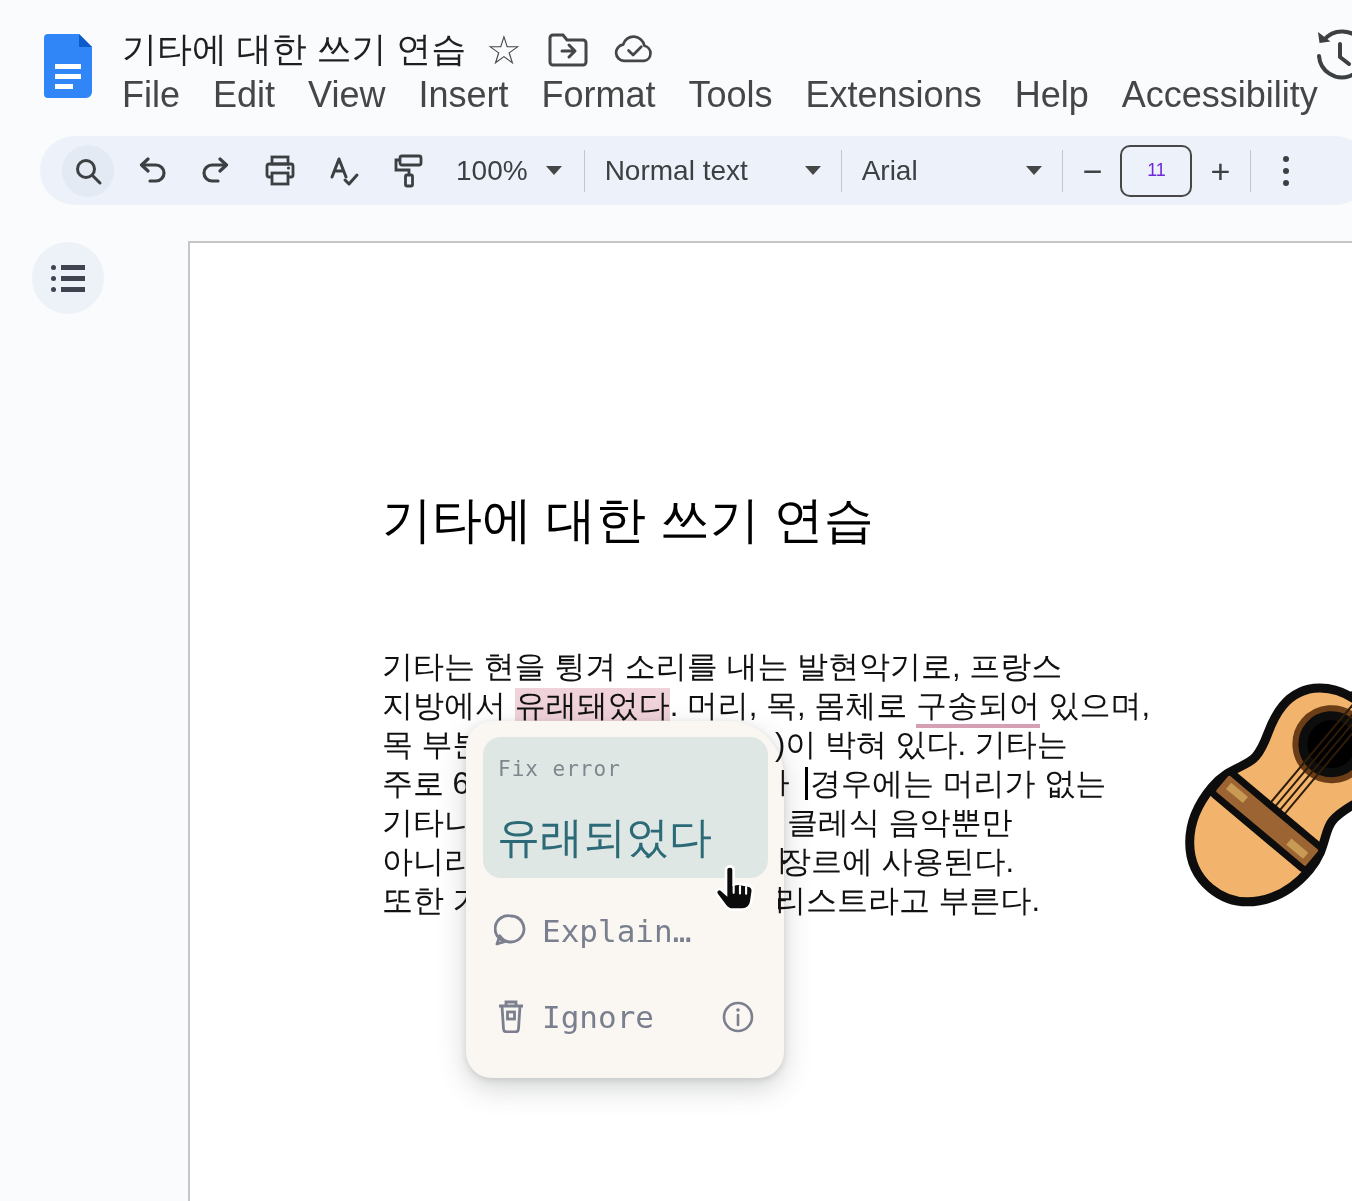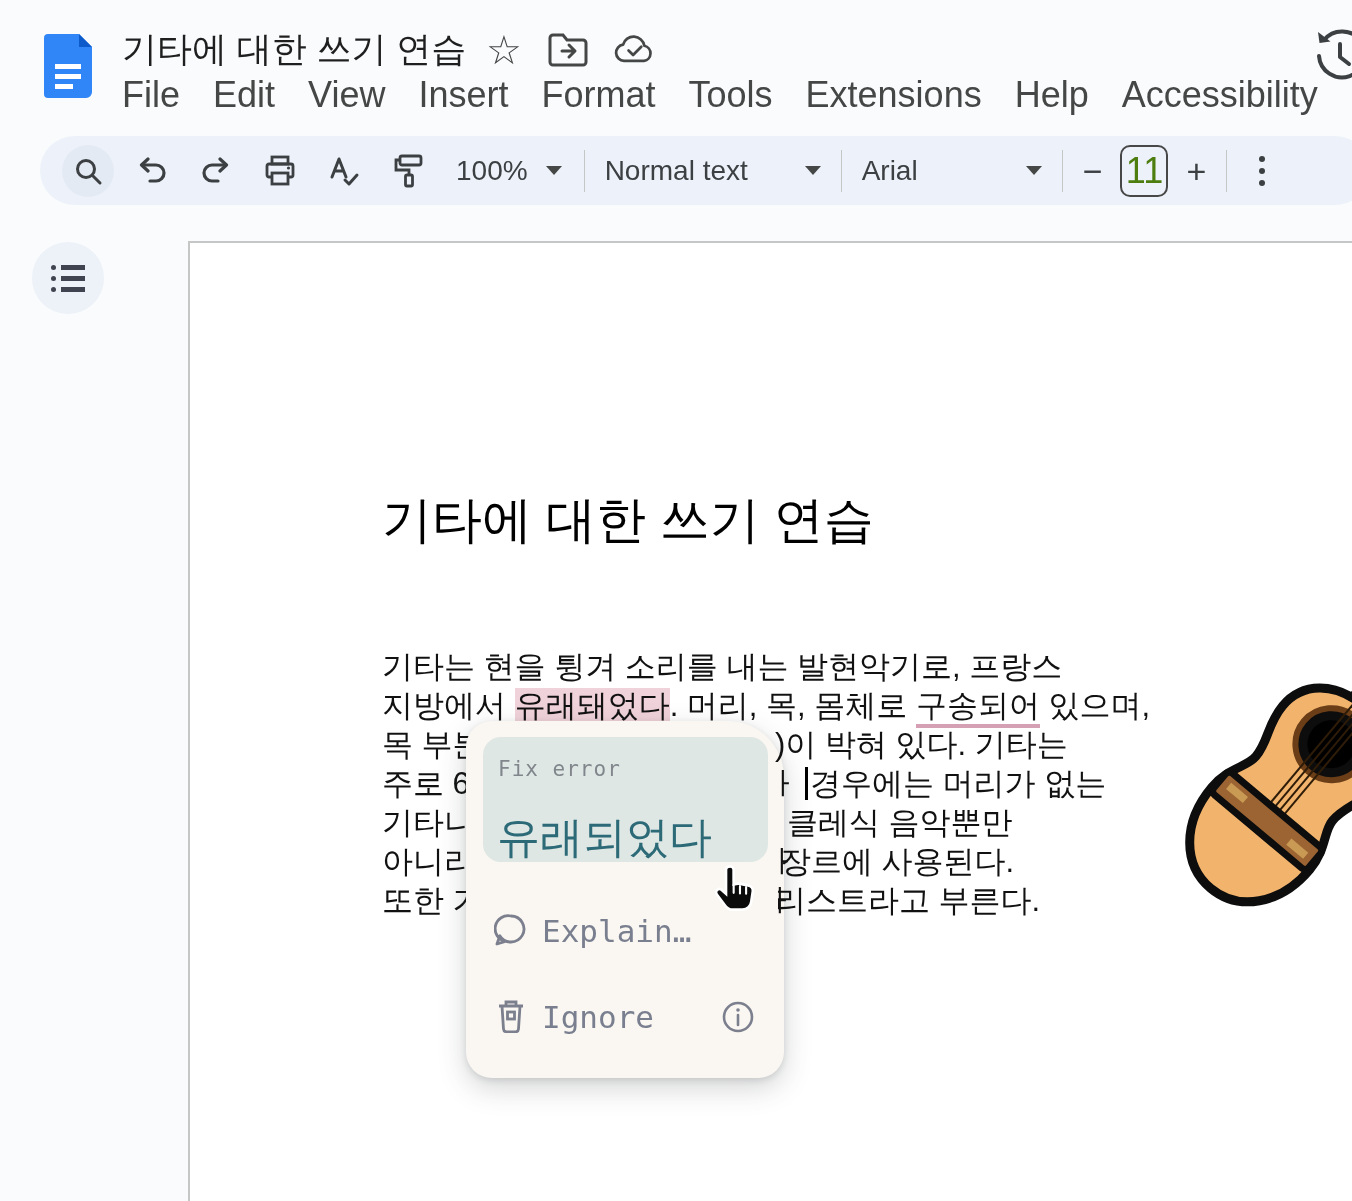--- a/index.html
+++ b/index.html
@@ -24,22 +24,22 @@
             border-radius:26px; color:#3c4043; flex:none; margin-right:12px; }
   .tb-btn.search-hl { background:#e4eaf4; }
   .tb-sep { width:1px; height:42px; background:#c4c7c5; margin:0 14px; flex:none; }
   .tb-text { font-size:28px; color:#3c4043; white-space:nowrap; }
   .dd-arrow { width:0; height:0; border-left:8px solid transparent; border-right:8px solid transparent;
               border-top:9px solid #444746; margin-left:18px; }
   .zoom-group { display:flex; align-items:center; margin:0 8px 0 10px; }
   .style-group { display:flex; align-items:center; justify-content:space-between; width:216px; margin:0 6px;text-align:right; }
   .font-group { display:flex; align-items:center; justify-content:space-between; width:180px; margin:0 6px; }
   .fs-group { display:flex; align-items:center; gap:18px; margin:0 6px; }
-  .fs-box { width:48px; height:52px; border:2px solid #474747; border-radius:10px; display:flex;
-            align-items:center; justify-content:center; font-size:36px; color:#4d7c0f; }
+  .fs-box { width:72px; height:52px; border:2px solid #474747; border-radius:10px; display:flex;
+            align-items:center; justify-content:center; font-size:18px; color:#6d28d9; }
   .pm { font-size:34px; color:#3c4043; line-height:34px; }
   .kebab { display:flex; flex-direction:column; gap:6px; padding:0 18px; }
   .kebab i { width:6px; height:6px; border-radius:50%; background:#3c4043; }
 
   
   .outline-btn { position:absolute; left:32px; top:242px; width:72px; height:72px; border-radius:50%;
                  background:#edf1f8; display:flex; flex-direction:column; justify-content:center;
                  align-items:center; gap:6px; }
   .outline-row { display:flex; align-items:center; gap:5px; }
   .outline-row i { width:5px; height:5px; background:#3f4450; border-radius:50%; }
@@ -52,21 +52,21 @@
   .bline { position:absolute; left:192px; height:39px; font-size:31px; color:#111; white-space:nowrap; line-height:39px; }
   .err-hl { background:#f0d2da; border-bottom:4px solid #c2849b; padding-bottom:1px; }
   .err-ul { border-bottom:4px solid #d5a0b3; padding-bottom:1px; }
   .rfrag { position:absolute; top:0; line-height:39px; z-index:60; }
   .caret { position:absolute; width:3px; height:33px; background:#000; top:3px; left:423px; z-index:60; }
 
   
   .popup { position:absolute; left:466px; top:721px; width:318px; height:357px; background:#faf7f2;
            border-radius:26px 56px 26px 26px; box-shadow:0 10px 28px rgba(60,64,67,.22), 0 2px 6px rgba(60,64,67,.15);
            z-index:50; }
-  .sugg-box { position:absolute; left:17px; top:16px; width:285px; height:125px; background:#dee7e4; border-radius:18px; }
+  .sugg-box { position:absolute; left:17px; top:16px; width:285px; height:141px; background:#dee7e4; border-radius:18px; }
   .fix-label { position:absolute; left:15px; top:20px; font-family:"DejaVu Sans Mono", monospace;
                font-size:21px; color:#80868c; letter-spacing:1px; }
   .sugg-word { position:absolute; left:14px; top:72px; font-size:43px; color:#2d6a78; white-space:nowrap; }
   .pop-row { position:absolute; left:0; width:100%; display:flex; align-items:flex-start; }
   .row-explain { top:192px; height:46px; }
   .row-ignore { top:278px; height:46px; }
   .pop-icon { width:46px; display:flex; justify-content:center; margin-left:22px; color:#7b7f8e; flex:none; }
   .pop-label { font-family:"DejaVu Sans Mono", monospace; font-size:31px; color:#797f8f; margin-left:8px; white-space:nowrap; }
   .info-btn { position:absolute; right:28px; color:#7b7f8e; display:flex; }
 

